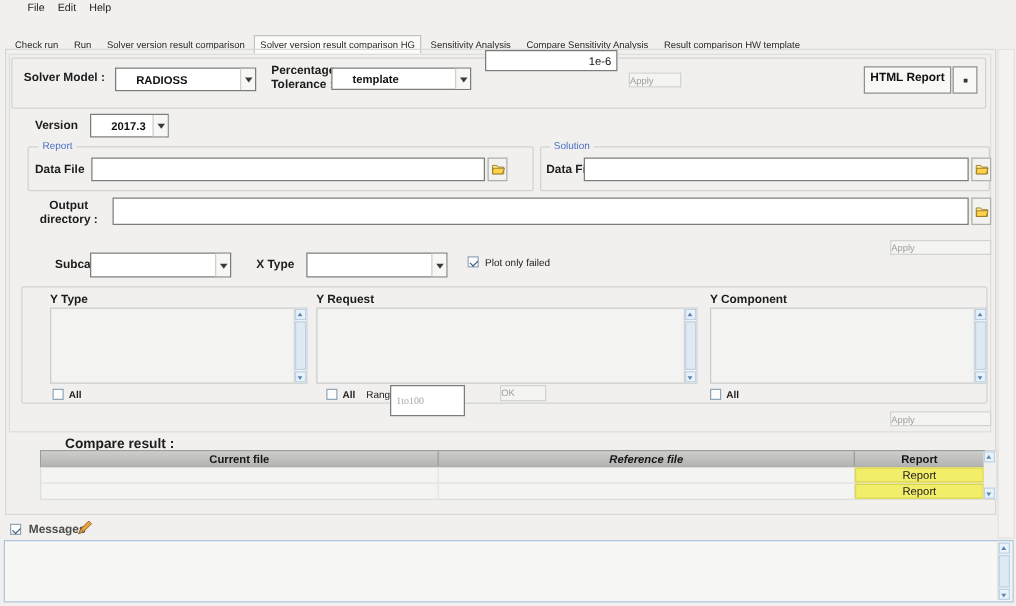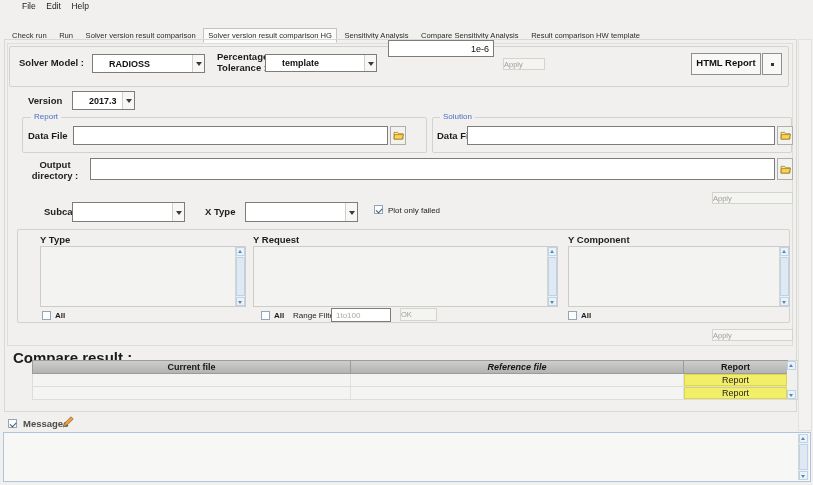--- a/index.html
+++ b/index.html
@@ -73,21 +73,21 @@
   .vscroll .arr.down { bottom:0; }
   .vscroll .arr i { position:absolute; left:50%; top:50%; width:0; height:0; }
   .vscroll .arr.up i { margin:-2px 0 0 -2.5px; border-left:2.5px solid transparent;
                   border-right:2.5px solid transparent; border-bottom:3px solid #5a87b4; }
   .vscroll .arr.down i { margin:-1px 0 0 -2.5px; border-left:2.5px solid transparent;
                   border-right:2.5px solid transparent; border-top:3px solid #5a87b4; }
   .vscroll .thumb { position:absolute; left:0; top:10px; bottom:10px; width:9px;
                   background:#dfe9f3; border:1px solid #bed3e6; }
 
   
-  .tbl-label { position:absolute; font-weight:bold; font-size:15px; }
+  .tbl-label { position:absolute; font-weight:bold; font-size:11px;margin-left:39px; }
   .tbl { position:absolute; left:32px; top:360px; width:756px; }
   .tbl-header { display:flex; height:14px; background:linear-gradient(#cdcdcb,#b3b3b1);
                 border:1px solid #9c9c9a; }
   .tbl-header .hcell { font-weight:bold; font-size:9px; color:#161616; text-align:center;
                        line-height:13px; border-right:1px solid #9c9c9a; }
   .tbl-header .hcell:last-child { border-right:none; }
   .tbl-row { display:flex; height:13px; background:#f4f4f2; border:1px solid #dddddb; border-top:none; }
   .tbl-row .cell { border-right:1px solid #e2e2e0; }
   .c1 { width:318px; } .c2 { width:333px;font-style:italic; } .c3 { width:103px; }
   .report-cell { background:#f2ee69; border:1px solid #dcd64e !important; text-align:center;
@@ -242,21 +242,21 @@
         </span>
       <span class="thumb"></span>
       <span class="arr down">
           <i></i>
         </span>
     </div>
   </div>
   <span class="checkbox" style="left:261px; top:311px;"></span>
   <span class="cb-label b" style="left:274px; top:311px;">All</span>
   <span class="cb-label" style="left:293px; top:311px;">Range Filter</span>
-  <input class="textinput" style="left: 331px; top: 308px; width: 60px; height: 14px; font-size: 8px;" placeholder="1to100">
+  <input class="textinput" style="left: 312px; top: 308px; width: 60px; height: 25px; font-size: 8px; font-family: Liberation Serif, serif;" placeholder="1to100">
   <div class="btn" style="left:400px; top:308px; width:37px; height:13px;">
     <span>OK</span>
   </div>
 
   <span class="lbl" style="left:568px; top:234px;">Y Component</span>
   <div class="listbox" style="left:568px; top:246px; width:222px; height:61px;">
     <div class="vscroll">
       <span class="arr up">
           <i></i>
         </span>

